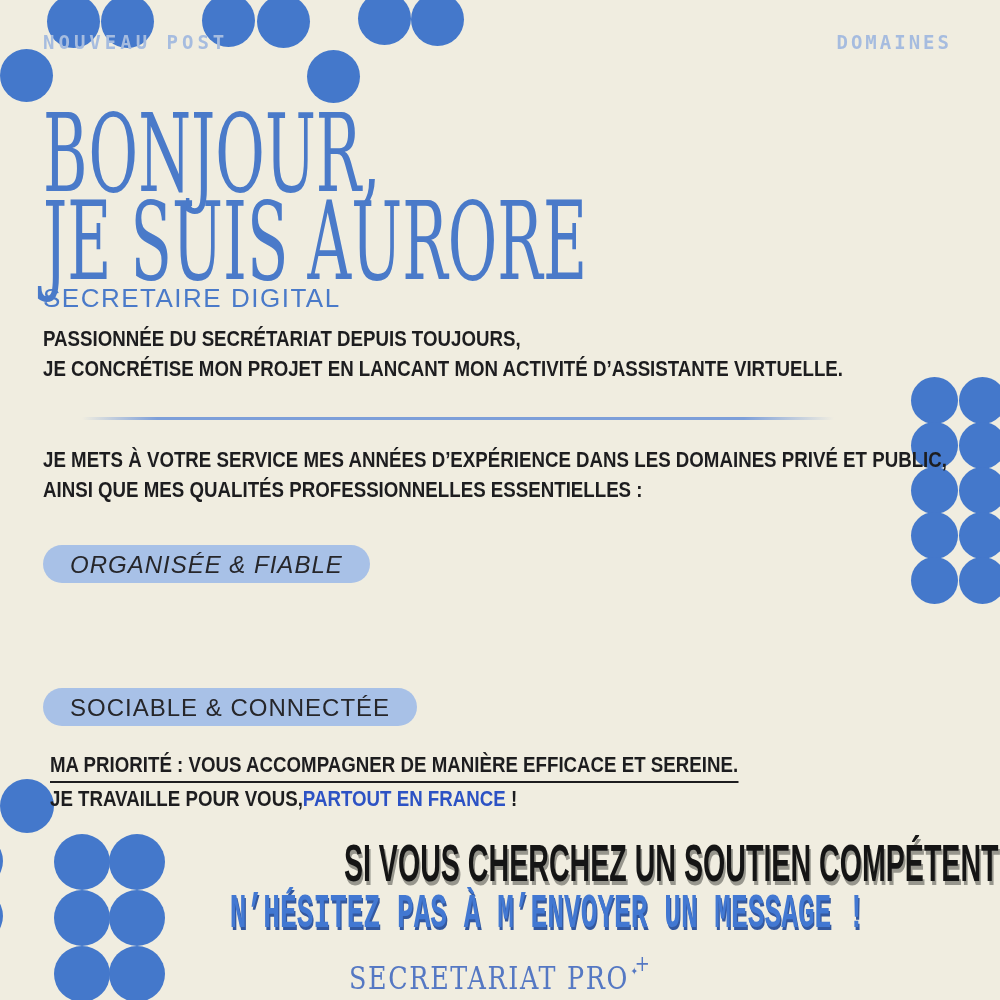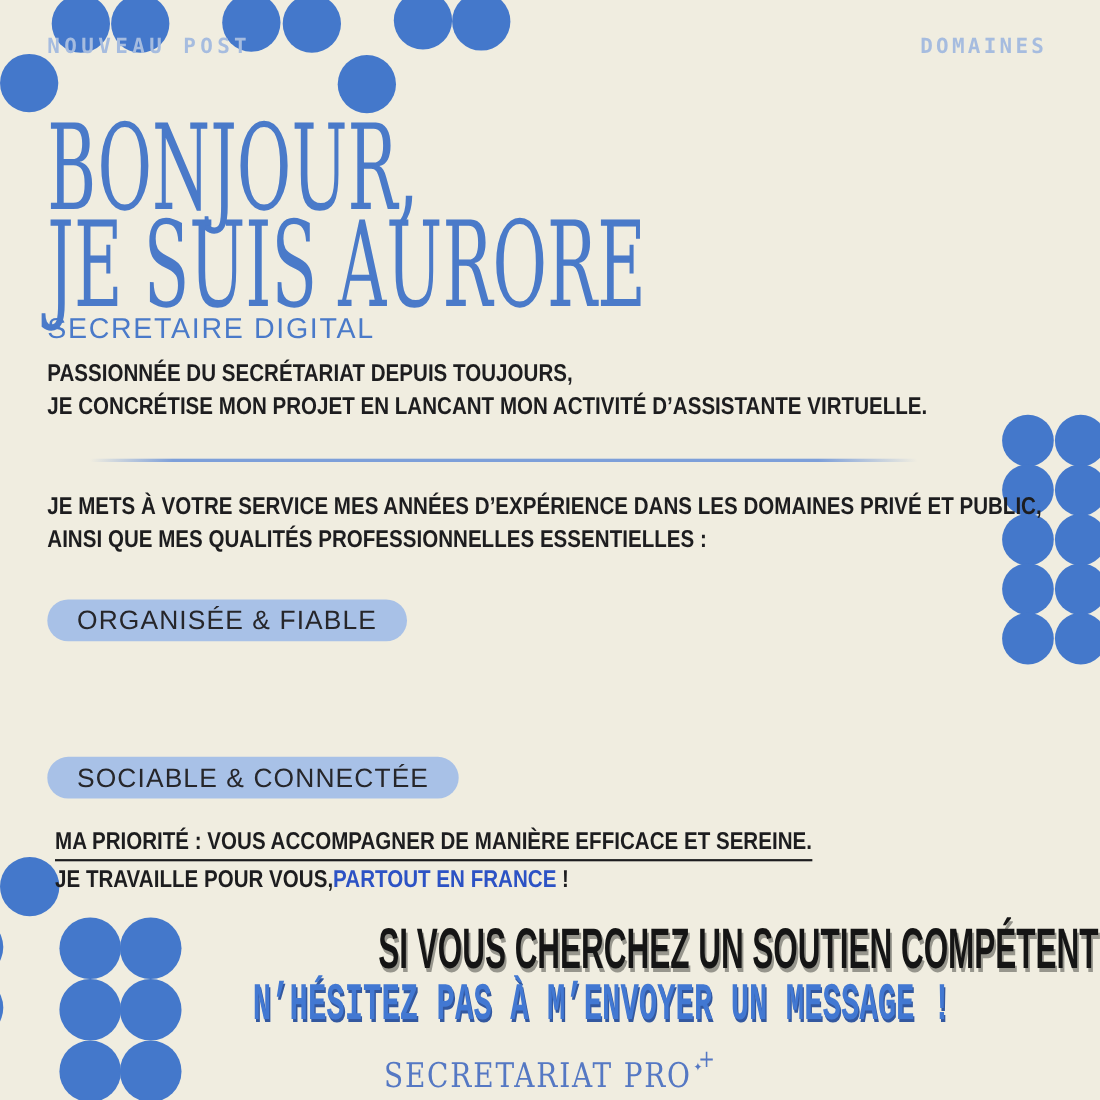--- a/index.html
+++ b/index.html
@@ -60,21 +60,21 @@
       rgba(125,159,217,0) 0%, var(--divider, #7D9FD9) 10%,
       var(--divider, #7D9FD9) 88%, rgba(125,159,217,0) 100%);
   }
 
   .pill {
     position: absolute; left: 43px; height: 38px; line-height: 39px;
     padding: 0 27px; border-radius: 19px;
     background: var(--pill, #A8C1E7); color: var(--pill-ink, #26262A);
     font-size: 24px; letter-spacing: 1px; white-space: nowrap;
   }
-  .pill.p1 { top: 545px; }
+  .pill.p1 { top: 545px; font-style: italic; }
   .pill.p2 { top: 611px; }
   .pill.p3 { top: 672px; margin-top: 16px; }
 
   .priority-headline {
     position: absolute; left: 50px; top: 750px;
     font-weight: bold; font-size: 22px; line-height: 30px;
     color: var(--ink, #1D1D1F); white-space: nowrap;
     transform: scaleX(0.85); transform-origin: 0 0;
   }
   .priority-headline .u {

